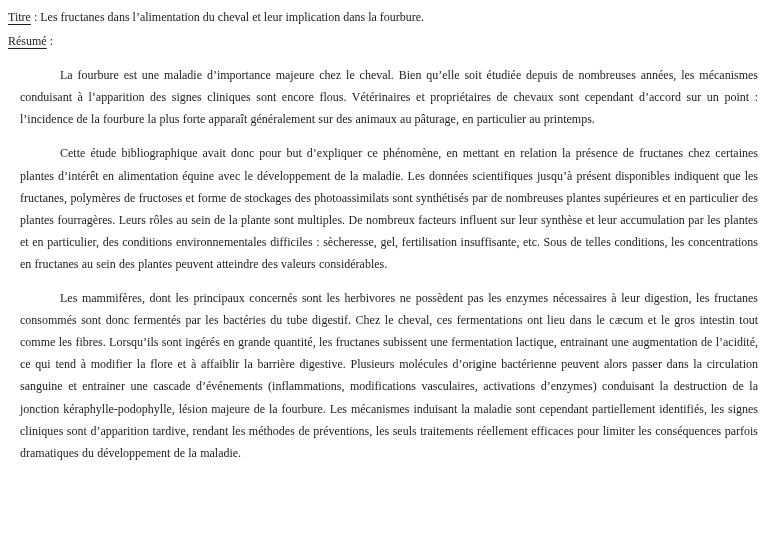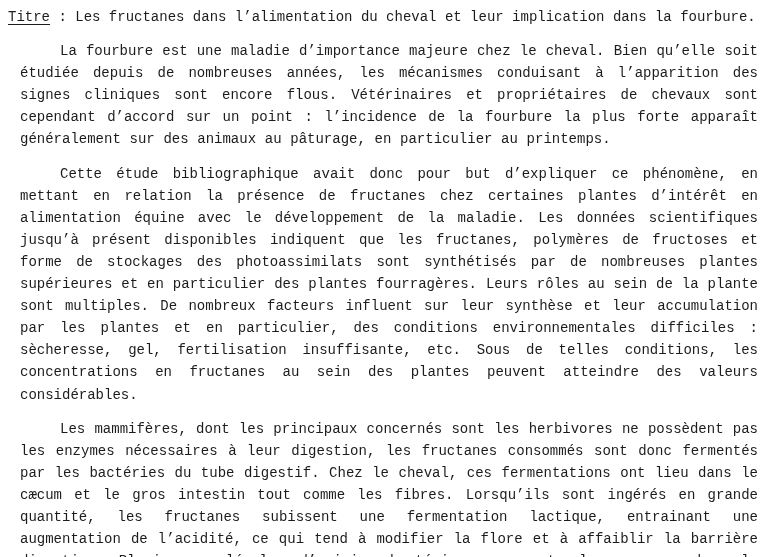--- a/index.html
+++ b/index.html
@@ -13,22 +13,22 @@
     box-sizing: border-box;
     overflow: hidden;
   }
   .page {
     width: 778px;
     height: 557px;
     box-sizing: border-box;
     padding: 6px 8px 0 8px;
     background: #ffffff;
     color: #1c1c1c;
-    font-family: Liberation Mono, monospace;
-    font-size: 14px;
+    font-family: Liberation Serif, serif;
+    font-size: 12px;
     line-height: 22.1px;
   }
   .line {
     margin: 0;
     text-align: left;
   }
   .title-line { margin-bottom: 2px; }
   .resume-line { margin-bottom: 1px; }
   .underlined {
     text-decoration: underline;
@@ -42,20 +42,21 @@
     word-spacing: 0.02em;
   }
 </style>
 </head>
 <body>
 
 <div class="page">
 
   <p class="line title-line"><span class="underlined">Titre</span><span> : </span><span>Les fructanes dans l’alimentation du cheval et leur implication dans la fourbure.</span></p>
 
+  <p class="line resume-line"><span class="underlined">Résumé</span><span> :</span></p>
 
   <p class="body-par">La fourbure est une maladie d’importance majeure chez le cheval. Bien qu’elle soit étudiée depuis de nombreuses années, les mécanismes conduisant à l’apparition des signes cliniques sont encore flous. Vétérinaires et propriétaires de chevaux sont cependant d’accord sur un point : l’incidence de la fourbure la plus forte apparaît généralement sur des animaux au pâturage, en particulier au printemps.</p>
 
   <p class="body-par">Cette étude bibliographique avait donc pour but d’expliquer ce phénomène, en mettant en relation la présence de fructanes chez certaines plantes d’intérêt en alimentation équine avec le développement de la maladie. Les données scientifiques jusqu’à présent disponibles indiquent que les fructanes, polymères de fructoses et forme de stockages des photoassimilats sont synthétisés par de nombreuses plantes supérieures et en particulier des plantes fourragères. Leurs rôles au sein de la plante sont multiples. De nombreux facteurs influent sur leur synthèse et leur accumulation par les plantes et en particulier, des conditions environnementales difficiles : sècheresse, gel, fertilisation insuffisante, etc. Sous de telles conditions, les concentrations en fructanes au sein des plantes peuvent atteindre des valeurs considérables.</p>
 
   <p class="body-par">Les mammifères, dont les principaux concernés sont les herbivores ne possèdent pas les enzymes nécessaires à leur digestion, les fructanes consommés sont donc fermentés par les bactéries du tube digestif. Chez le cheval, ces fermentations ont lieu dans le cæcum et le gros intestin tout comme les fibres. Lorsqu’ils sont ingérés en grande quantité, les fructanes subissent une fermentation lactique, entrainant une augmentation de l’acidité, ce qui tend à modifier la flore et à affaiblir la barrière digestive. Plusieurs molécules d’origine bactérienne peuvent alors passer dans la circulation sanguine et entrainer une cascade d’événements (inflammations, modifications vasculaires, activations d’enzymes) conduisant la destruction de la jonction kéraphylle-podophylle, lésion majeure de la fourbure. Les mécanismes induisant la maladie sont cependant partiellement identifiés, les signes cliniques sont d’apparition tardive, rendant les méthodes de préventions, les seuls traitements réellement efficaces pour limiter les conséquences parfois dramatiques du développement de la maladie.</p>
 
 </div>
 
 </body></html>

